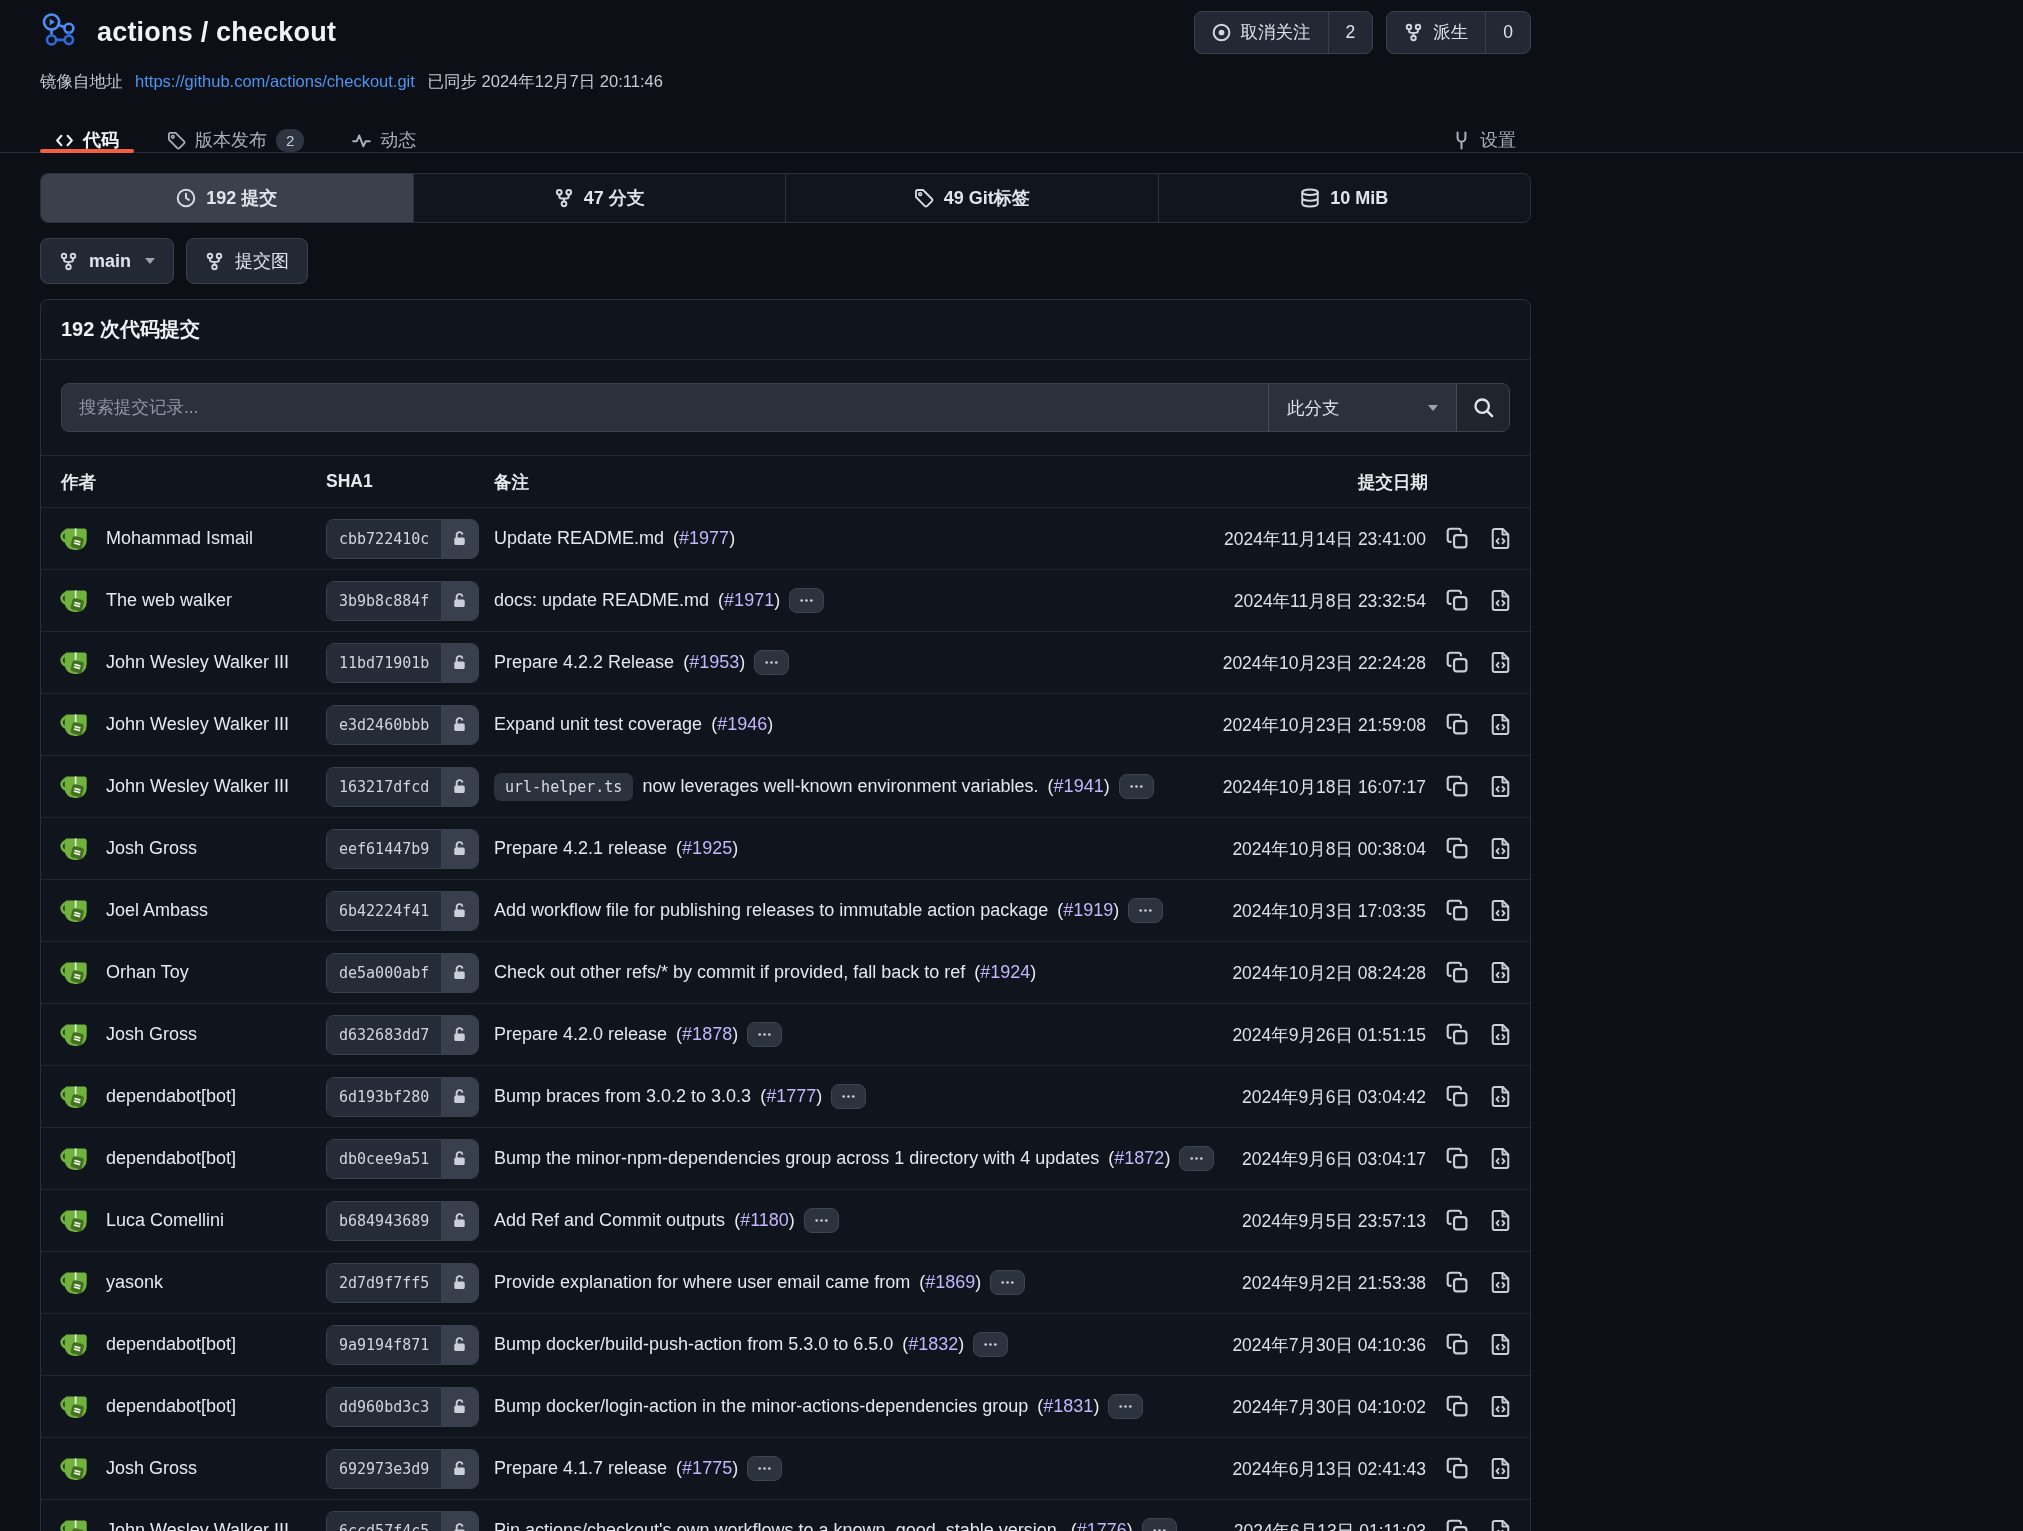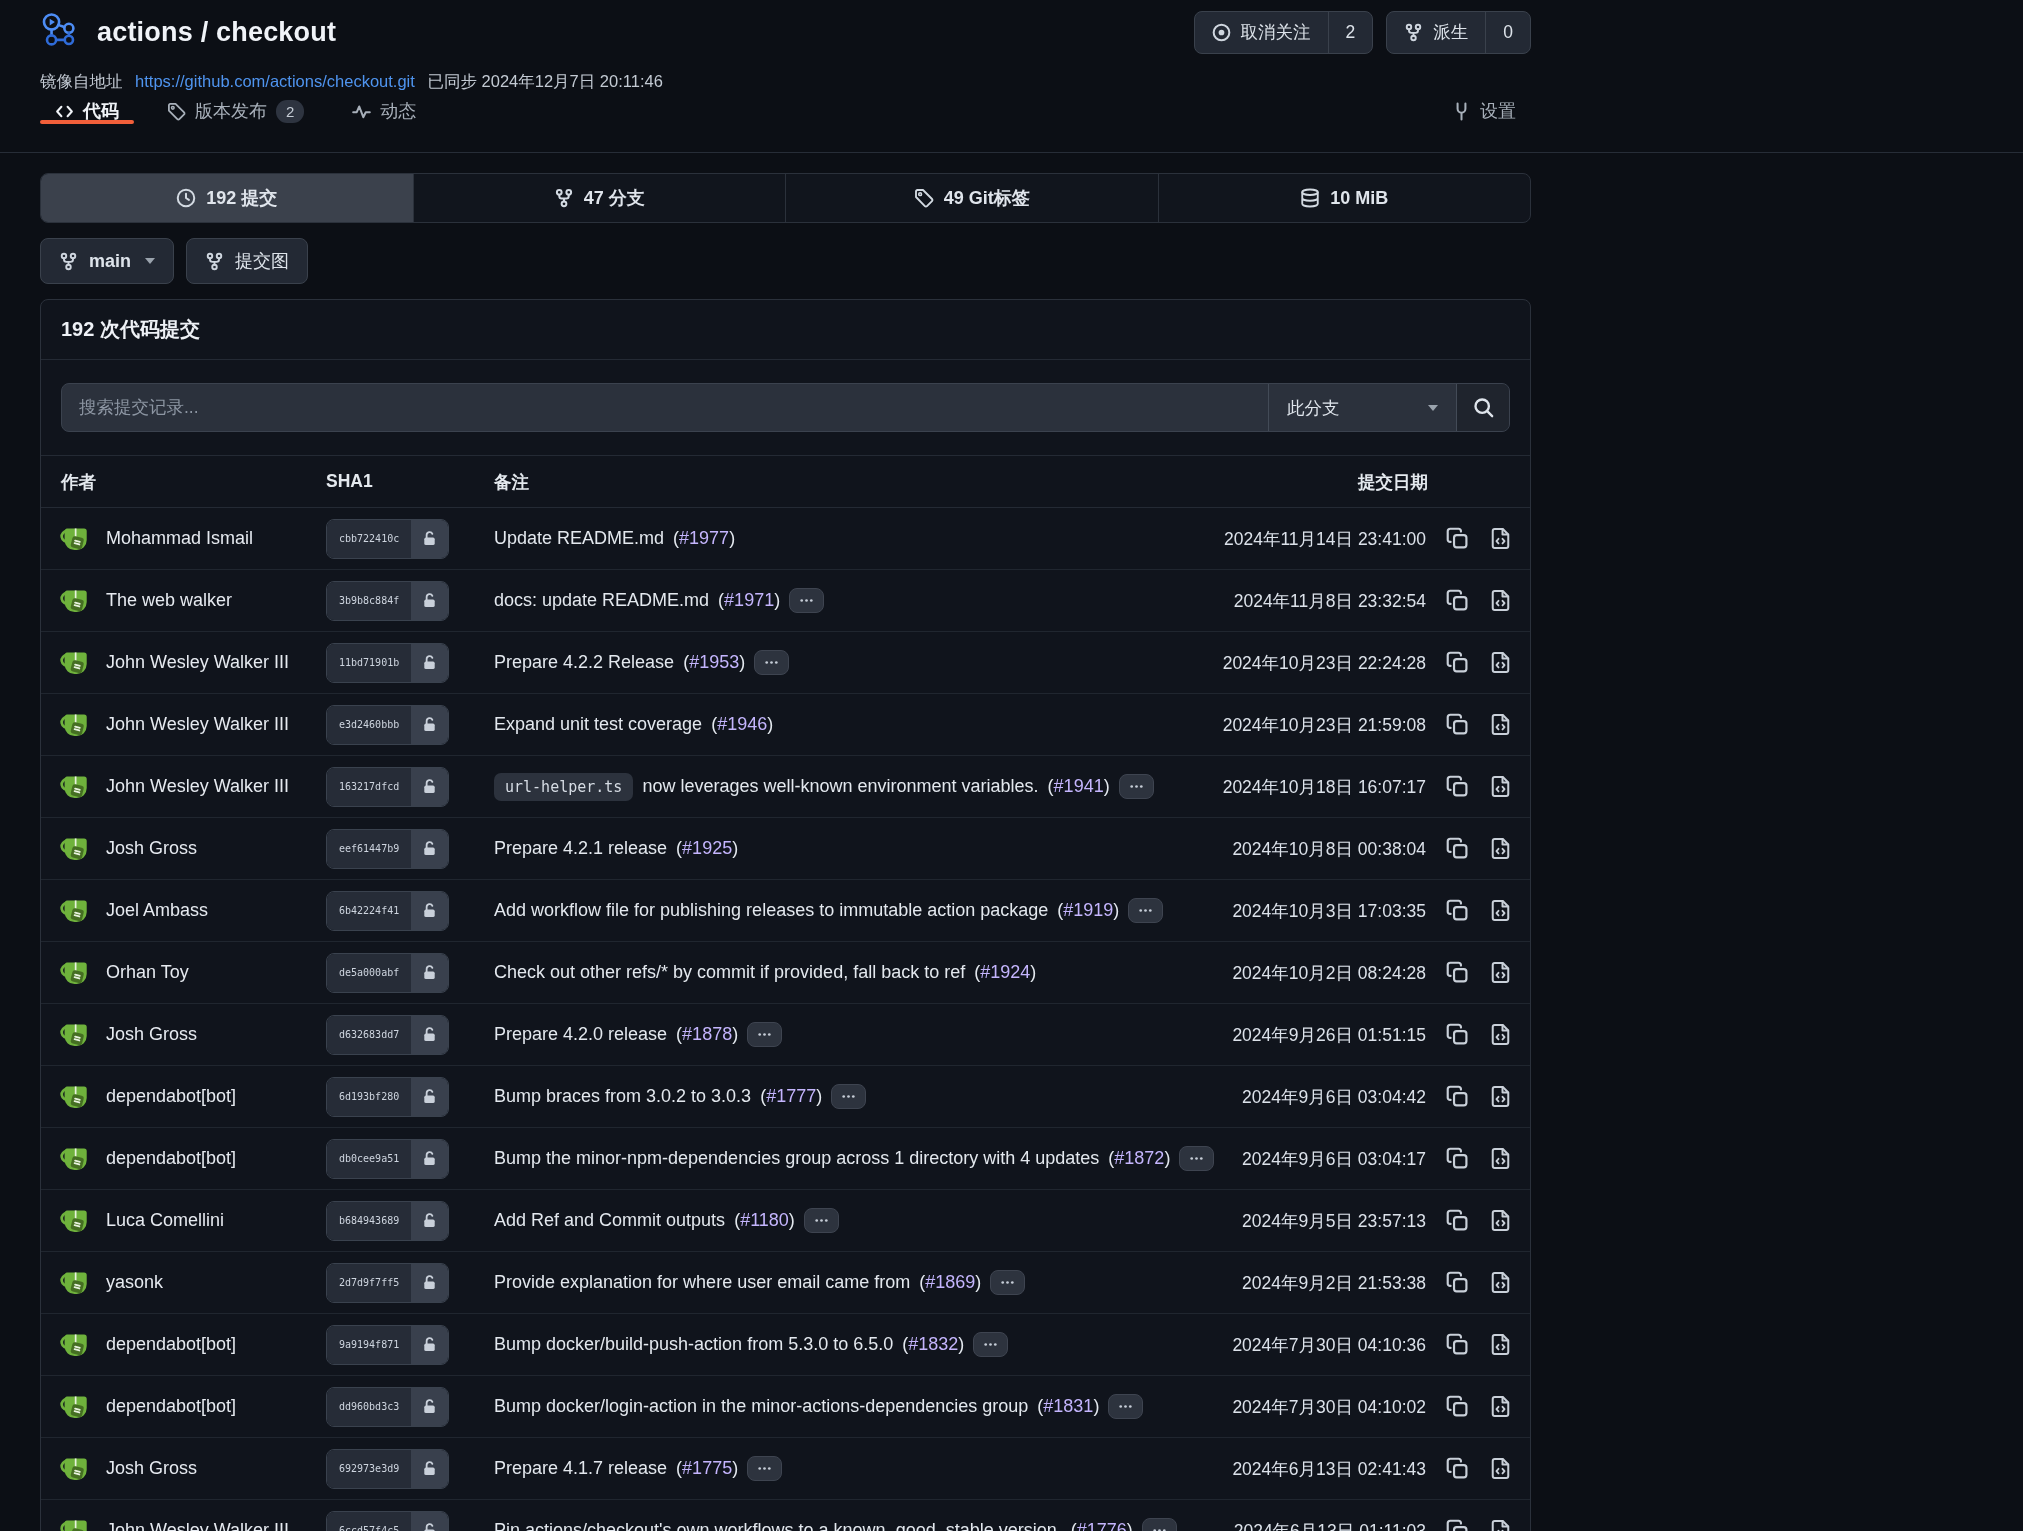--- a/index.html
+++ b/index.html
@@ -21,21 +21,21 @@
   .btn-count { display:flex; align-items:center; padding:0 17px; border-left:1px solid #3a414c; }
   .btn-group svg { width:19px; height:19px; stroke:#cfd6df; }
 
   
   .mirror { margin-top:17px; font-size:16.5px; color:#c3cad3; }
   .mirror a { color:#4f94ef; text-decoration:none; }
   .mirror .sep { margin:0 4px; }
 
   
   .tabs-outer { border-bottom:1px solid #272d37; margin-top:6px; }
-  .tabs { display:flex; align-items:flex-start; height:53px; }
+  .tabs { display:flex; align-items:flex-end; height:53px; }
   .tab { position:relative; display:flex; align-items:center; gap:9px; padding:0 15px; margin-right:18px; font-size:18px; color:#a8b0ba; cursor:pointer; }
   .tab svg { width:19px; height:19px; stroke:#a8b0ba; }
   .tab.active { color:#f0f3f7; font-weight:700; }
   .tab.active svg { stroke:#f0f3f7; }
   .tab.active::after { content:""; position:absolute; left:0; right:0; bottom:-1px; height:4px; background:#f25f3a; border-radius:2px; }
   .tab .count-badge { background:#2e3440; border-radius:11px; padding:3px 10px; font-size:15px; font-weight:400; color:#c6cdd6; }
   .tab-settings { margin-left:auto; margin-right:0; }
 
   
   .stats { margin-top:20px; display:flex; height:50px; border:1px solid #2b313b; border-radius:8px; overflow:hidden; background:#11151d; }
@@ -67,21 +67,21 @@
   .thead { height:52px; font-size:17.5px; font-weight:700; color:#e4e9ee; border-bottom:1px solid #242a34; }
   .th-author { padding-left:20px; }
   .th-date { text-align:right; padding-right:102px; }
 
   .commit-row { height:62px; border-bottom:1px solid #20262f; }
   .cell-author { display:flex; align-items:center; padding-left:13px; overflow:hidden; }
   .avatar { width:38px; height:38px; margin-right:14px; flex:0 0 auto; }
   .author-name { font-size:18px; color:#e6eaf0; white-space:nowrap; overflow:hidden; }
 
   .sha-badge { display:inline-flex; align-items:stretch; height:40px; border:1px solid #3a424e; border-radius:8px; overflow:hidden; cursor:pointer; }
-  .sha-text { display:flex; align-items:center; padding:0 12px; background:#262c37; color:#ced5df; font-family:"DejaVu Sans Mono","Liberation Mono",monospace; font-size:10px; }
+  .sha-text { display:flex; align-items:center; padding:0 12px; background:#262c37; color:#ced5df; font-family:"DejaVu Sans Mono","Liberation Mono",monospace; font-size:15px; }
   .sha-lock { width:37px; display:flex; align-items:center; justify-content:center; background:#39404d; }
   .sha-lock svg { width:17px; height:17px; }
 
   .cell-msg { display:flex; align-items:center; gap:9px; overflow:hidden; white-space:nowrap; font-size:18px; color:#e3e8ee; }
   .msg-code { background:#2c323d; border-radius:7px; padding:5px 11px; font-family:"DejaVu Sans Mono","Liberation Mono",monospace; font-size:15px; color:#d6dce4; }
   .msg-text { cursor:pointer; }
   .issue-wrap::before { content:"("; }
   .issue-wrap::after { content:")"; }
   .issue { color:#c4b5fd; text-decoration:none; cursor:pointer; }
   .more-btn { display:inline-flex; align-items:center; justify-content:center; width:35px; height:25px; background:#2d333e; border:1px solid #3e4450; border-radius:8px; cursor:pointer; flex:0 0 auto; }

